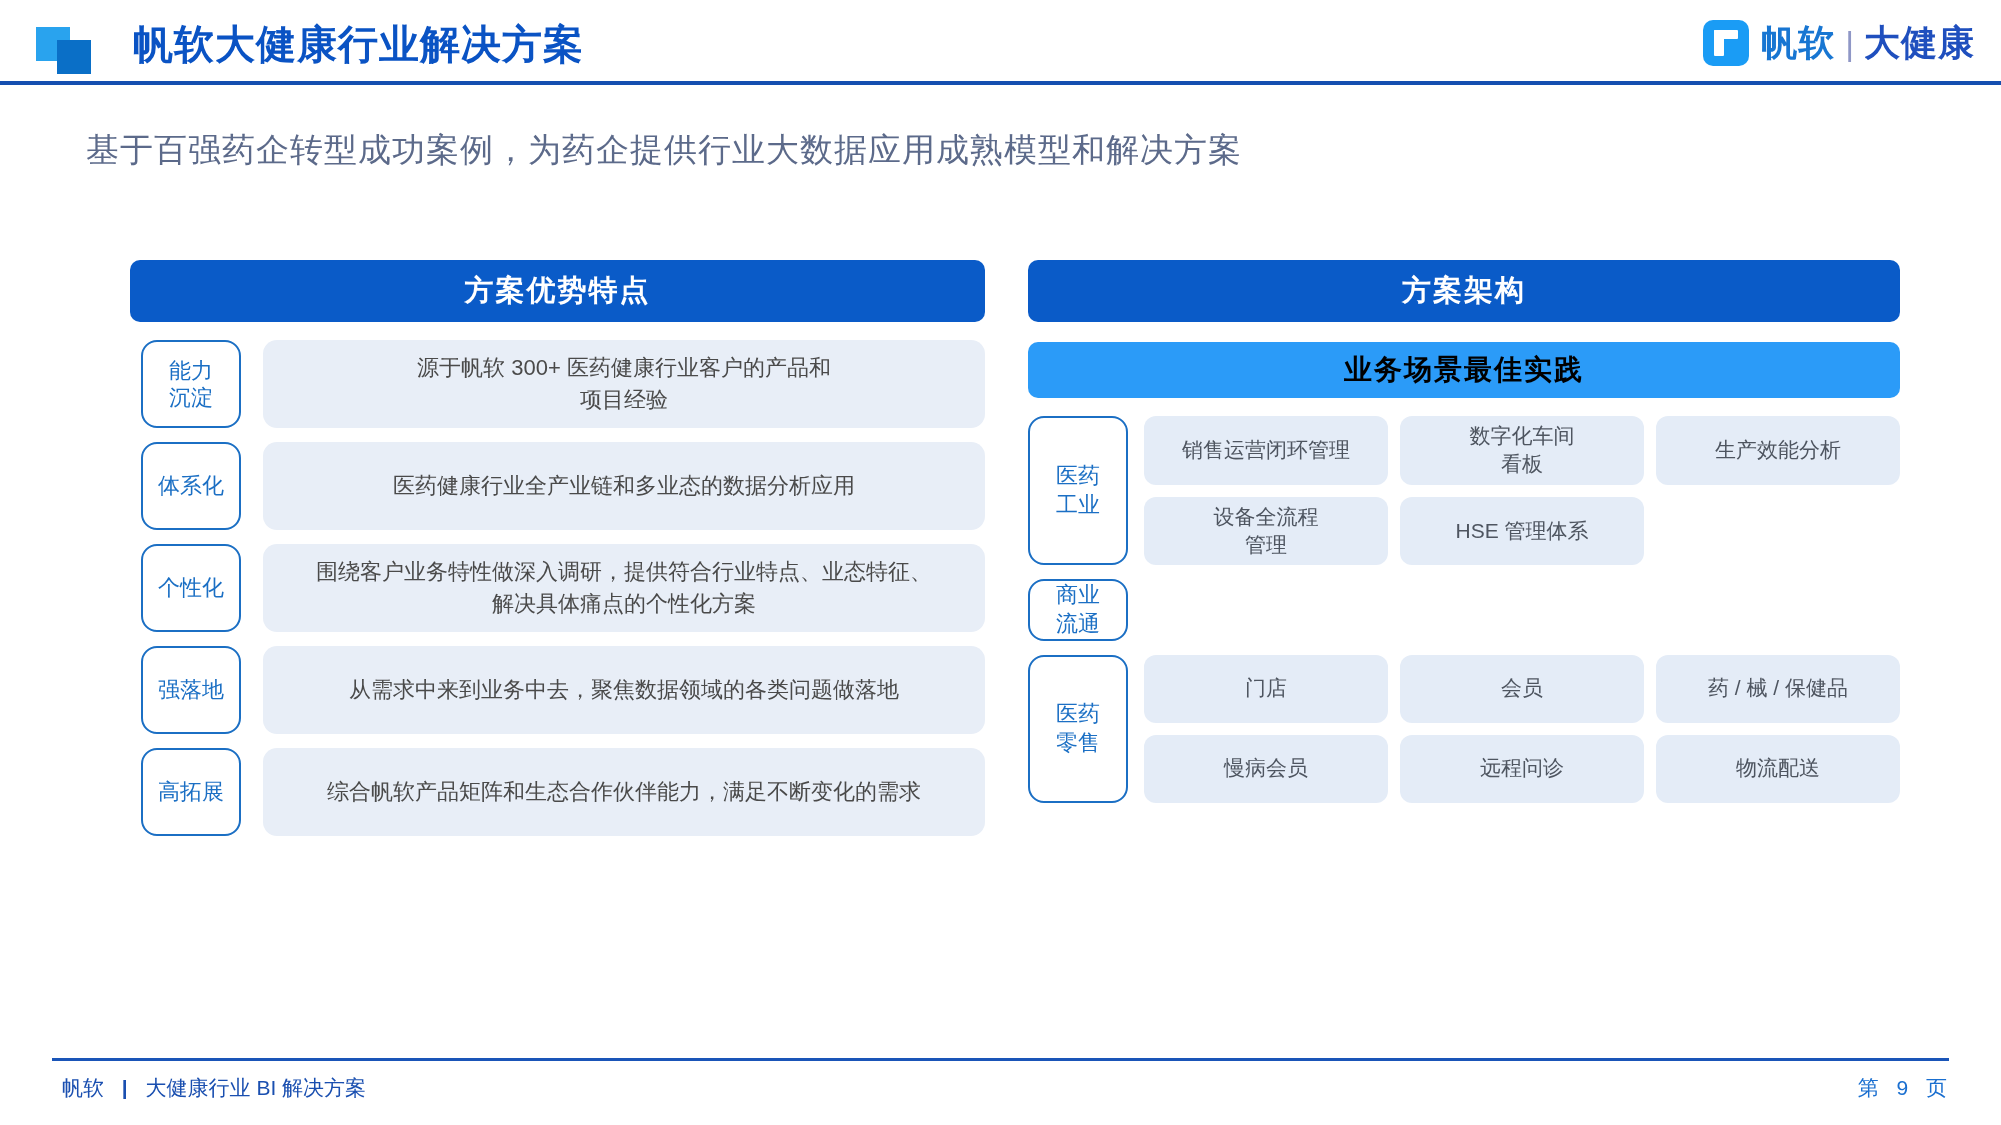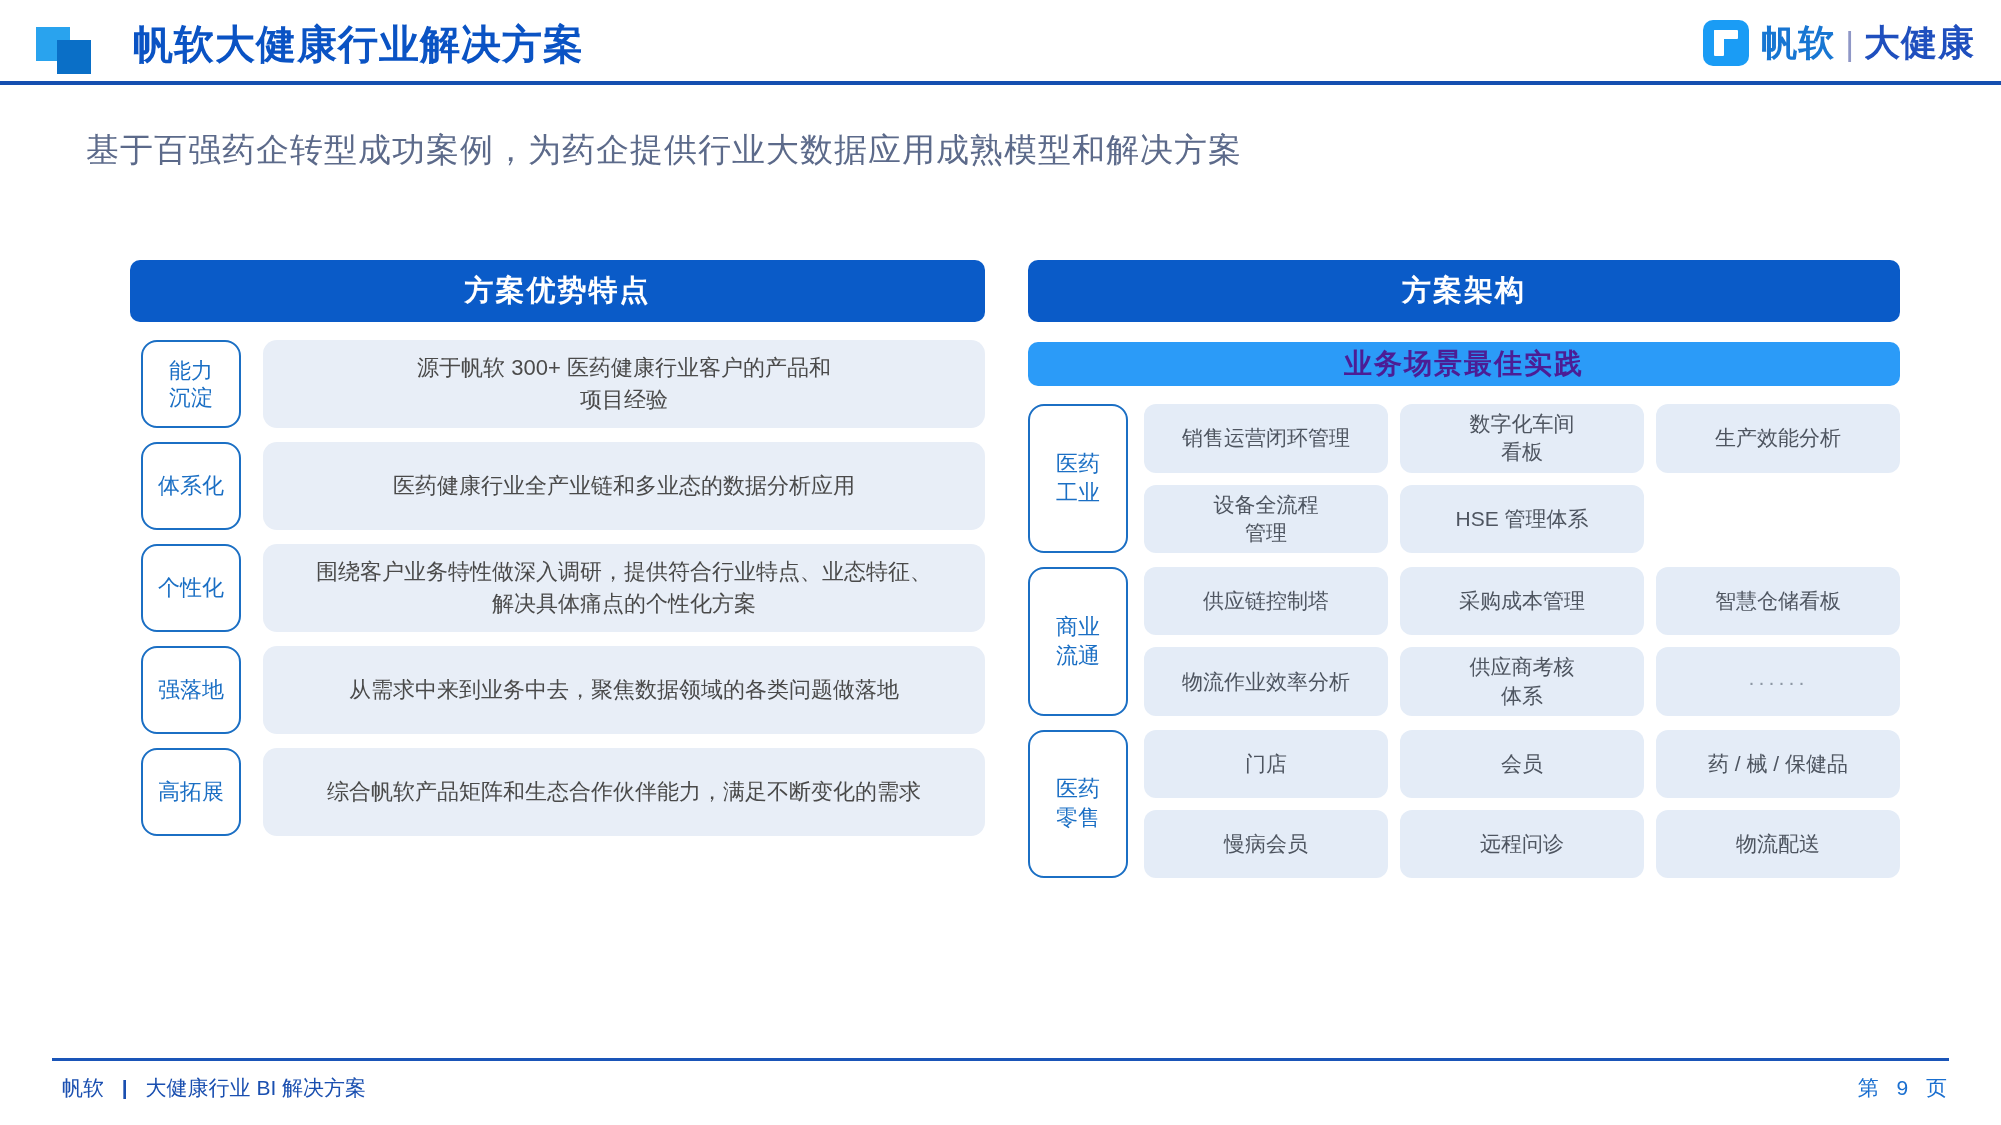--- a/index.html
+++ b/index.html
@@ -46,23 +46,23 @@
   
   .panel-left  { position: absolute; left: 130px;  top: 260px; width: 855px; }
   .panel-right { position: absolute; left: 1028px; top: 260px; width: 872px; }
 
   .panel-head {
     height: 62px; border-radius: 10px; background: #0a5bc8;
     display: flex; align-items: center; justify-content: center;
     color: #ffffff; font-size: 29px; font-weight: bold; letter-spacing: 2px;
   }
   .panel-sub {
-    height: 44px; border-radius: 10px; background: #2b9bf8; margin-top: 20px;
-    display: flex; align-items: center; justify-content: center;
-    color: #4c1d95; font-size: 28px; font-weight: bold; letter-spacing: 2px; font-family: Liberation Mono, monospace;
+    height: 56px; border-radius: 10px; background: #2b9bf8; margin-top: 20px;
+    display: flex; align-items: center; justify-content: center;
+    color: #000000; font-size: 28px; font-weight: bold; letter-spacing: 2px; font-family: Liberation Mono, monospace;
   }
 
   
   .feat-list { margin-top: 18px; }
   .feat-row { display: flex; align-items: stretch; margin-bottom: 14px; height: 88px; }
   .feat-tag {
     width: 100px; flex: 0 0 100px; margin-right: 22px;
     border: 2.5px solid #1b6fc4; border-radius: 16px; background: #fff;
     display: flex; flex-direction: column; align-items: center; justify-content: center;
     color: #1b6fc4; font-size: 22px; line-height: 1.25; white-space: nowrap; margin-left: 11px;
@@ -174,28 +174,20 @@
             <div class="cell">生产效能分析</div>
             <div class="cell">设备全流程<br>管理</div>
             <div class="cell">HSE 管理体系</div>
           </div>
         </div>
         <div class="arch-group">
           <div class="arch-tag">
             <div>商业</div>
             <div>流通</div>
           </div>
-          <div class="arch-cells">
-            <div class="cell">供应链控制塔</div>
-            <div class="cell">采购成本管理</div>
-            <div class="cell">智慧仓储看板</div>
-            <div class="cell">物流作业效率分析</div>
-            <div class="cell">供应商考核<br>体系</div>
-            <div class="cell empty-dots">······</div>
-          </div>
         </div>
         <div class="arch-group">
           <div class="arch-tag">
             <div>医药</div>
             <div>零售</div>
           </div>
           <div class="arch-cells">
             <div class="cell">门店</div>
             <div class="cell">会员</div>
             <div class="cell">药 / 械 / 保健品</div>

